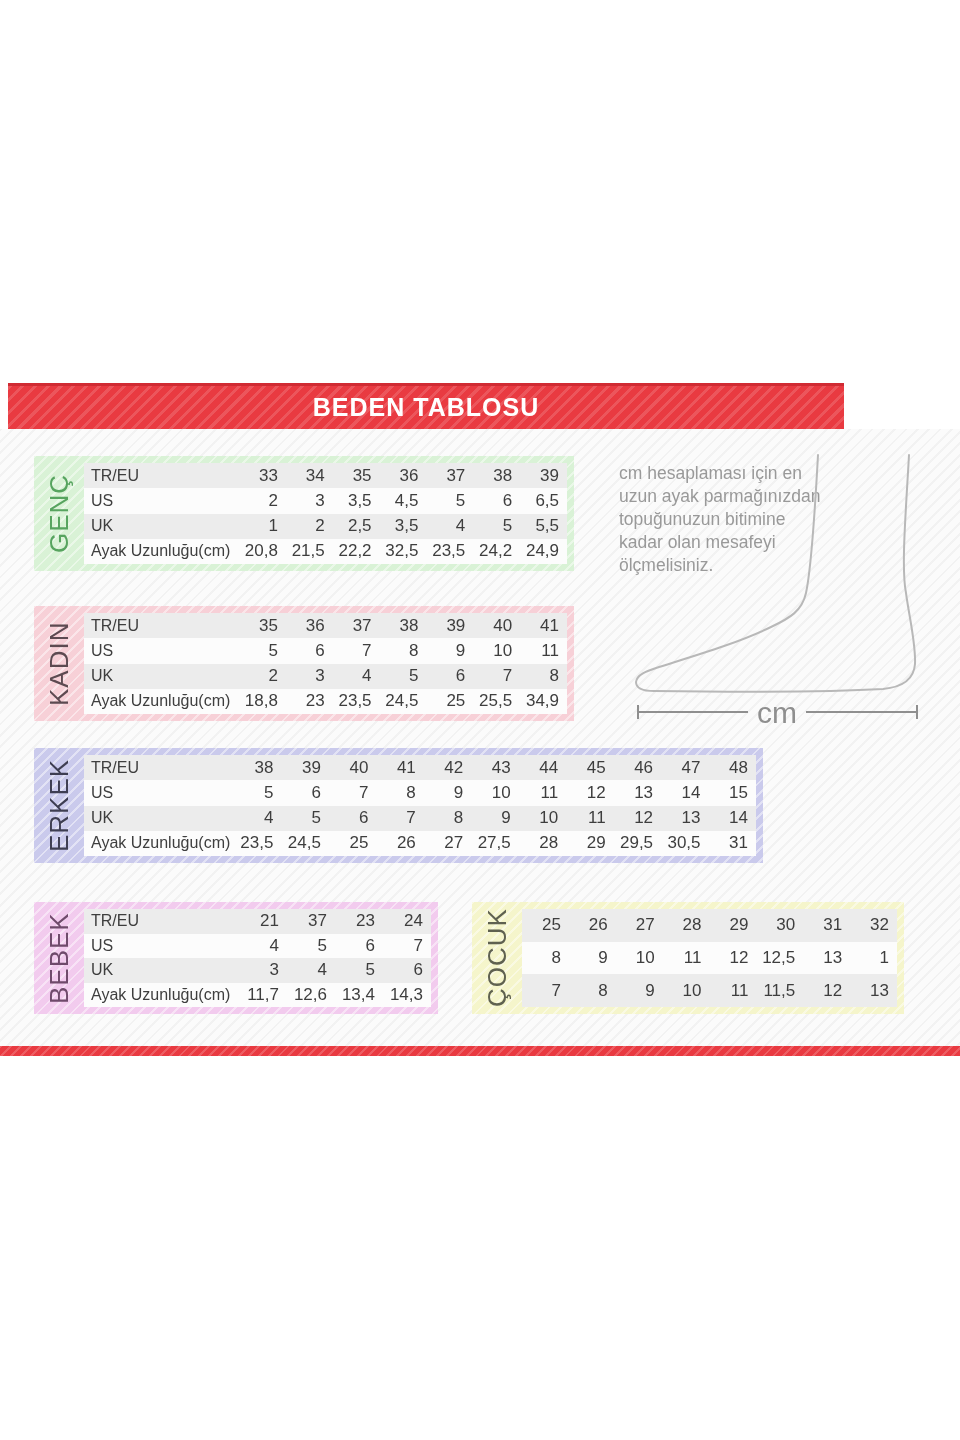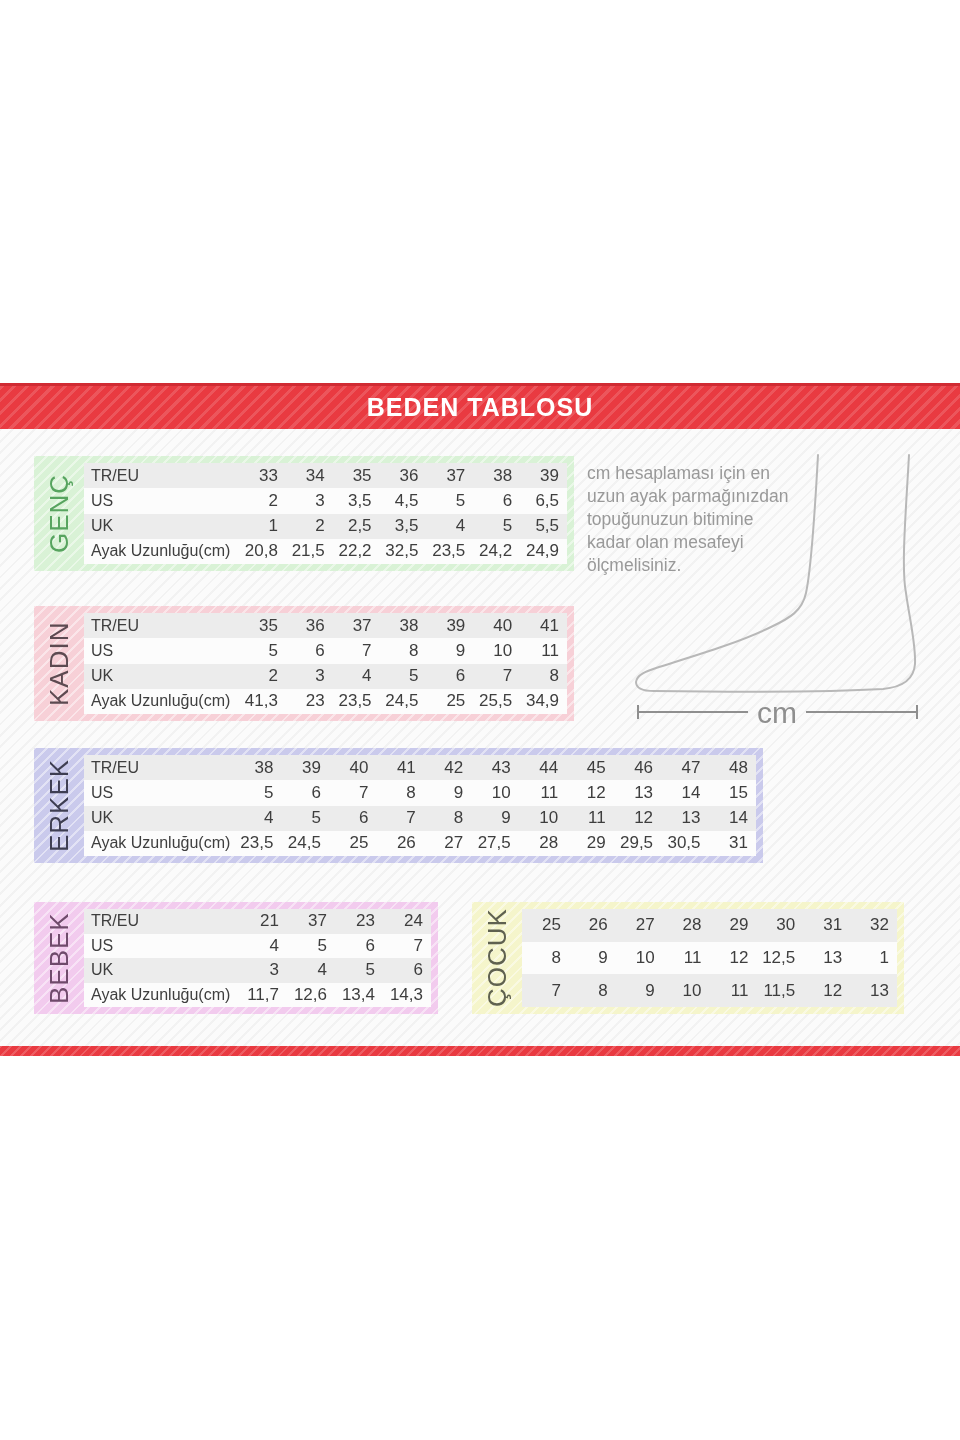--- a/index.html
+++ b/index.html
@@ -2,21 +2,21 @@
 <html><head>
 <meta charset="utf-8">
 <style>
   html,body{margin:0;padding:0;background:#fff;}
   .page{
     position:relative;width:960px;height:1440px;background:#ffffff;
     font-family:"Liberation Sans","DejaVu Sans",sans-serif;overflow:hidden;
   }
   
   .banner{
-    position:absolute;left:0;top:383px;width:960px;height:43px;
+    position:absolute;left:8px;top:383px;width:836px;height:43px;
     border-top:3px solid #d02b33;
     background-color:#e93a41;
     background-image:repeating-linear-gradient(135deg,rgba(255,255,255,0.14) 0 3px,transparent 3px 9px);
     display:flex;align-items:center;justify-content:center;
   }
   .banner-title{
     color:#ffffff;font-size:25px;font-weight:bold;letter-spacing:1px;
   }
   
   .content{
@@ -44,21 +44,21 @@
   .grid{display:flex;flex-direction:column;height:100%;}
   .trow{flex:1;display:flex;align-items:center;}
   .trow:nth-child(odd){background:#ececec;}
   .trow:nth-child(even){background:#fcfcfc;}
   .cell{color:#3e3e3e;font-size:17px;white-space:nowrap;}
   .cell.lbl{flex:0 0 155px;text-align:left;padding-left:7px;font-size:16px;box-sizing:border-box;}
   .grid-wide .cell.lbl{flex-basis:150px;}
   .cell.val{flex:1;text-align:right;padding-right:8px;}
   
   .note{
-    position:absolute;left:587px;top:462px;width:240px;
+    position:absolute;left:619px;top:462px;width:240px;
     color:#999999;font-size:17.5px;line-height:23px;
   }
   .note-line{display:block;}
   .foot-svg{position:absolute;left:600px;top:430px;}
   .cm-text{font-family:"Liberation Sans","DejaVu Sans",sans-serif;}
 </style>
 </head>
 <body>
 
 <div class="page">
@@ -143,21 +143,21 @@
             <div class="cell val">2</div>
             <div class="cell val">3</div>
             <div class="cell val">4</div>
             <div class="cell val">5</div>
             <div class="cell val">6</div>
             <div class="cell val">7</div>
             <div class="cell val">8</div>
           </div>
           <div class="trow">
             <div class="cell lbl">Ayak Uzunluğu(cm)</div>
-            <div class="cell val">41,3</div>
+            <div class="cell val">18,8</div>
             <div class="cell val">23</div>
             <div class="cell val">23,5</div>
             <div class="cell val">24,5</div>
             <div class="cell val">25</div>
             <div class="cell val">25,5</div>
             <div class="cell val">34,9</div>
           </div>
         </div>
     </div>
 

